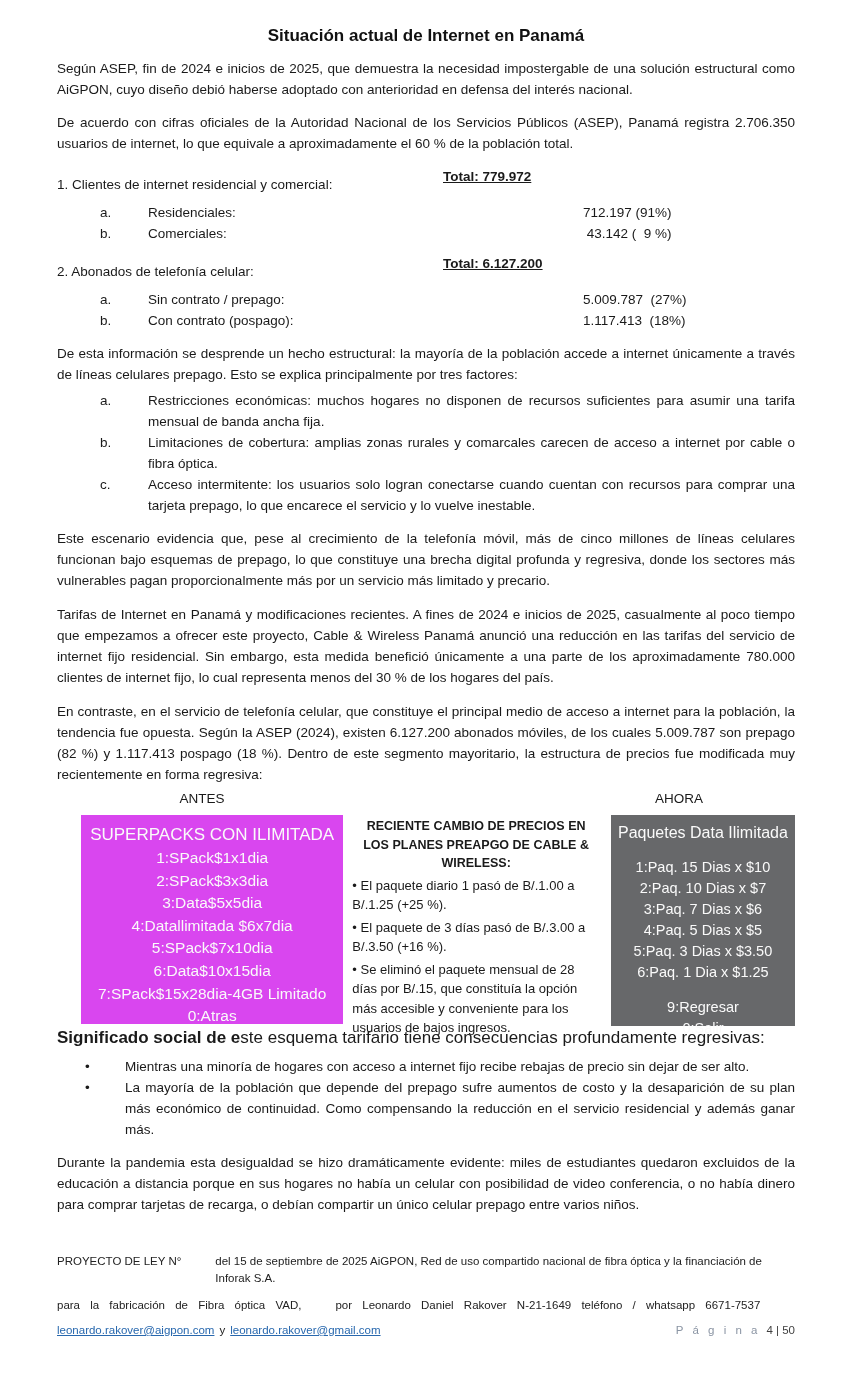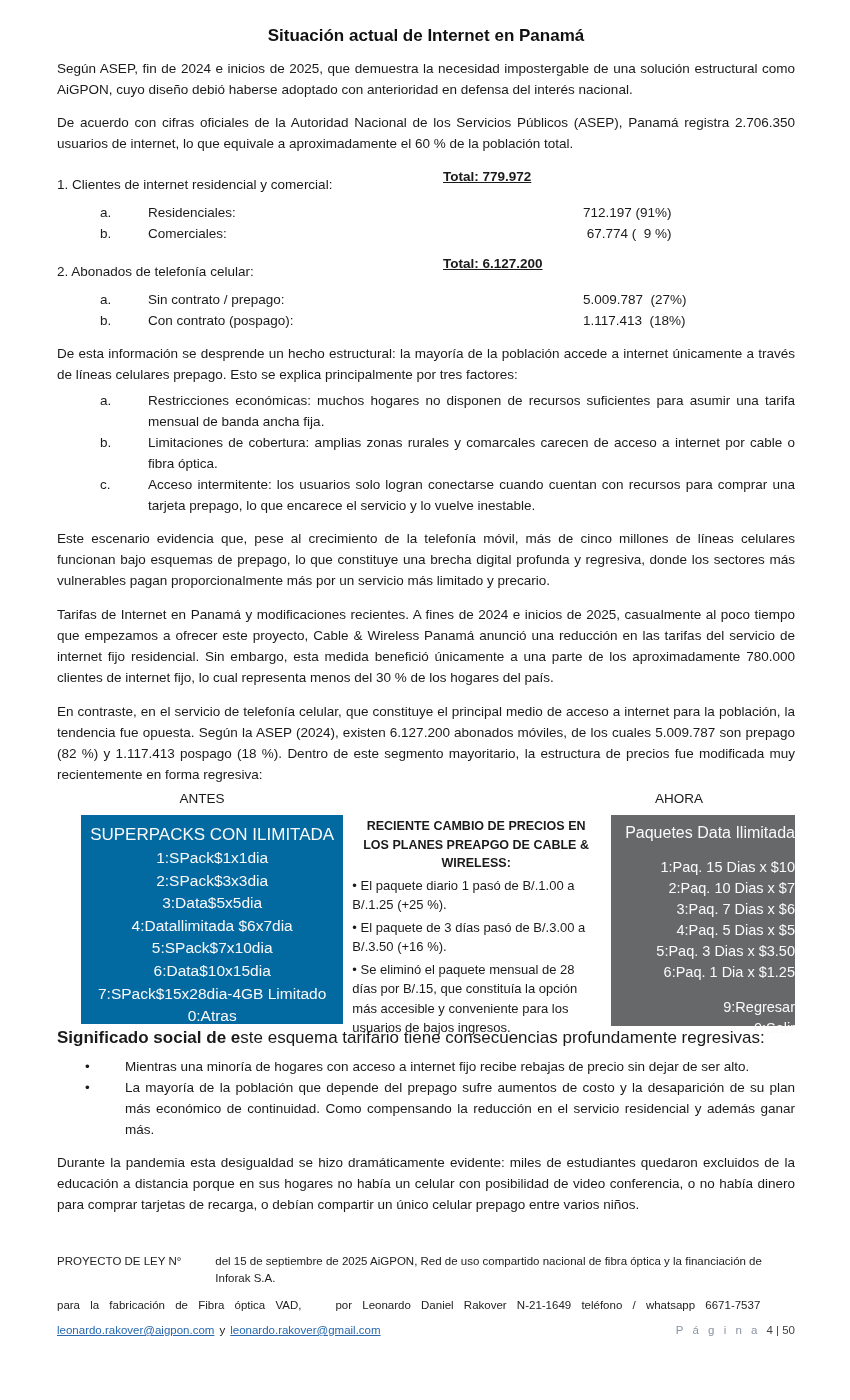--- a/index.html
+++ b/index.html
@@ -18,29 +18,29 @@
   .sub-row{display:grid;grid-template-columns:48px 435px 1fr;padding-left:43px;
            font-size:13.5px;line-height:21px;}
   .sub-row .val{white-space:pre;}
   .letter-list{margin-top:5px;}
   .letter-item{display:grid;grid-template-columns:48px 1fr;padding-left:43px;
                font-size:13.5px;line-height:21px;text-align:justify;}
   .ba-row{position:relative;height:18px;margin-top:6px;font-size:13.5px;font-weight:normal;}
   .ba-row .antes{position:absolute;left:95px;width:100px;text-align:center;}
   .ba-row .ahora{position:absolute;left:572px;width:100px;text-align:center;}
   .cols{display:flex;margin-top:6px;height:212px;padding-left:24px;}
-  .gray-box{background:#0369a1;color:#fafafa;text-align:center;}
+  .gray-box{background:#d946ef;color:#fafafa;text-align:center;}
   .box-left{width:265px;height:209px;padding-top:8px;box-sizing:border-box;
             font-size:15.5px;line-height:22.6px;}
   .box-left .box-title{font-size:17px;line-height:24px;}
   .mid-col{width:250px;margin-left:9px;padding-top:2px;box-sizing:border-box;}
   .mid-col .mid-head{font-size:12.5px;font-weight:bold;line-height:18.5px;text-align:center;}
   .mid-col p{font-size:13px;line-height:19.5px;margin:3px 0 0 0;text-align:left;}
   .box-right{width:186px;height:211px;margin-left:11px;background:#67686a;
-             padding-top:7px;box-sizing:border-box;font-size:14.5px;line-height:21px;text-align:right;}
+             padding-top:7px;box-sizing:border-box;font-size:14.5px;line-height:21px;}
   .box-right .box-title{font-size:16px;margin-bottom:14px;}
   .box-right .tail{margin-top:14px;}
   .social{font-size:17px;line-height:21px;text-align:justify;}
   .bullets{margin-top:8px;}
   .bullet-item{display:grid;grid-template-columns:40px 1fr;padding-left:28px;
                font-size:13.5px;line-height:21px;text-align:justify;}
   .pandemia{margin-top:16px;}
   .footer{position:absolute;left:57px;right:55px;top:1253px;font-size:11.5px;color:#222;}
   .fline{line-height:17px;margin-bottom:10px;display:flex;}
   .fline .sp{display:inline-block;width:34px;}
@@ -69,21 +69,21 @@
     </div>
     <div class="sub-rows">
       <div class="sub-row">
         <span>a.</span>
         <span>Residenciales:</span>
         <span class="val">712.197 (91%)</span>
       </div>
       <div class="sub-row">
         <span>b.</span>
         <span>Comerciales:</span>
-        <span class="val"> 67.774 (  9 %)</span>
+        <span class="val"> 43.142 (  9 %)</span>
       </div>
     </div>
 
     <div class="num-row" style="margin-top:9px;">
       <span class="lbl">2. Abonados de telefonía celular:</span>
       <span class="total">Total: 6.127.200</span>
     </div>
     <div class="sub-rows">
       <div class="sub-row">
         <span>a.</span>

